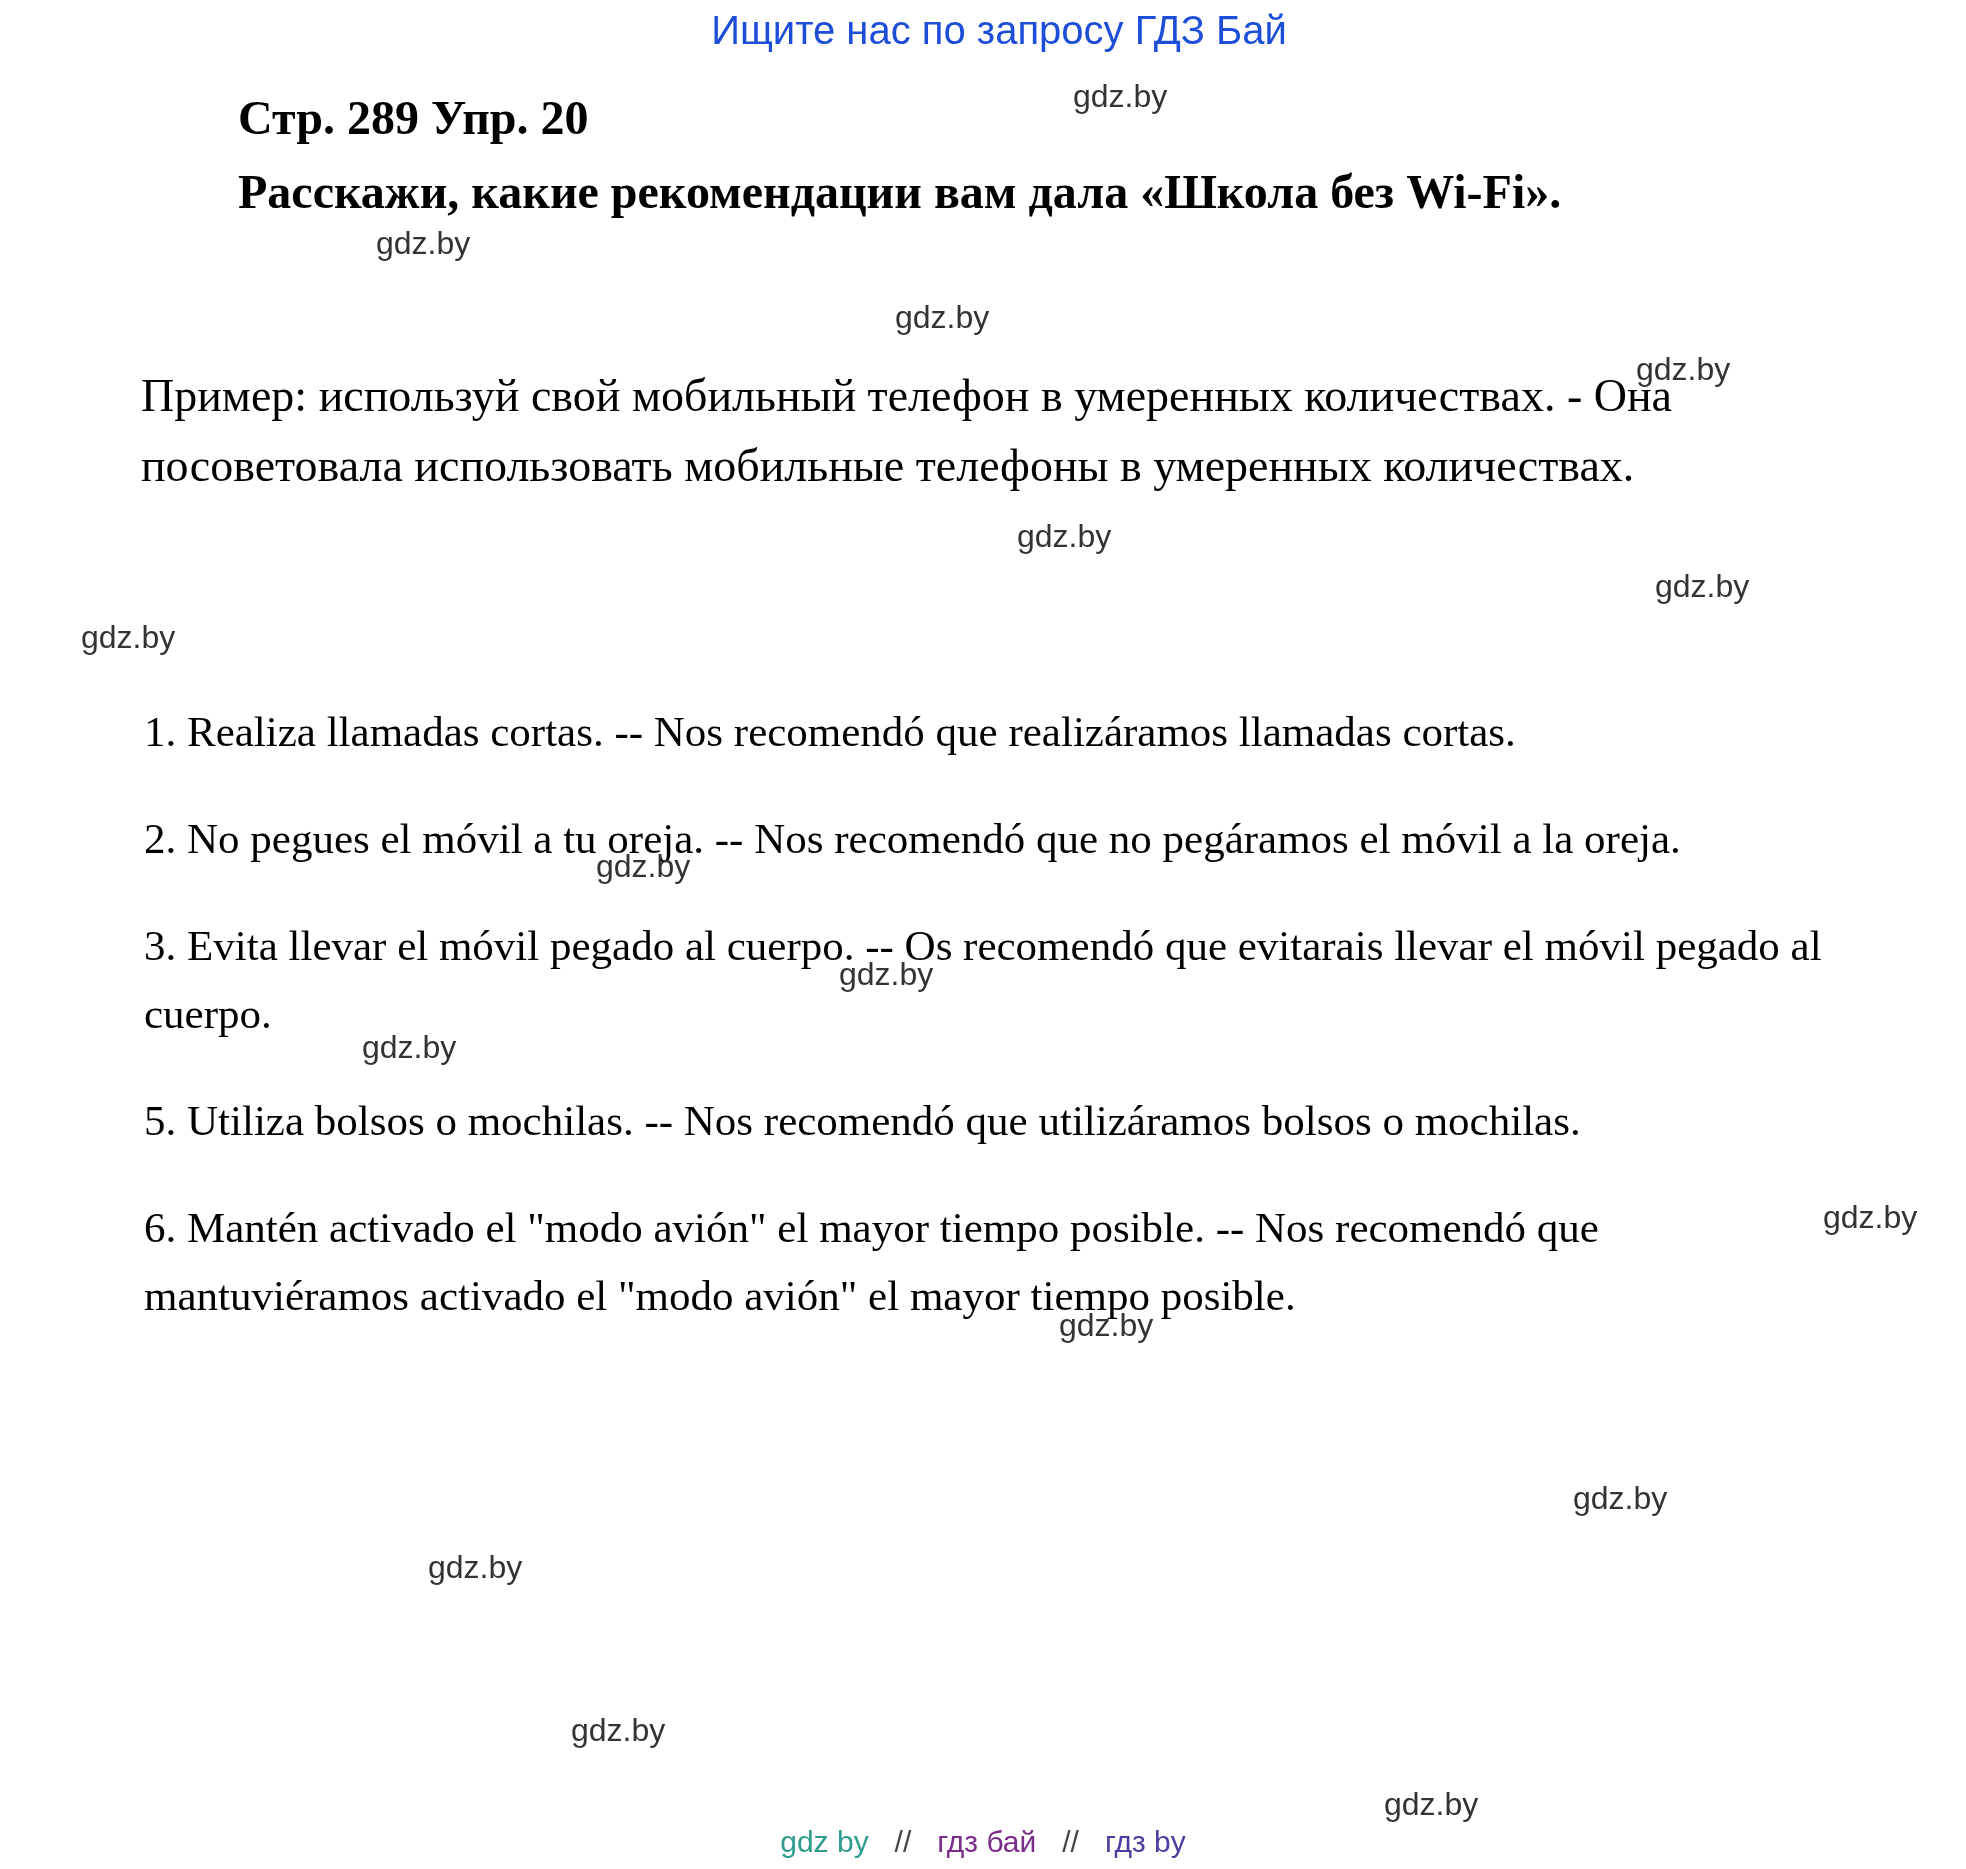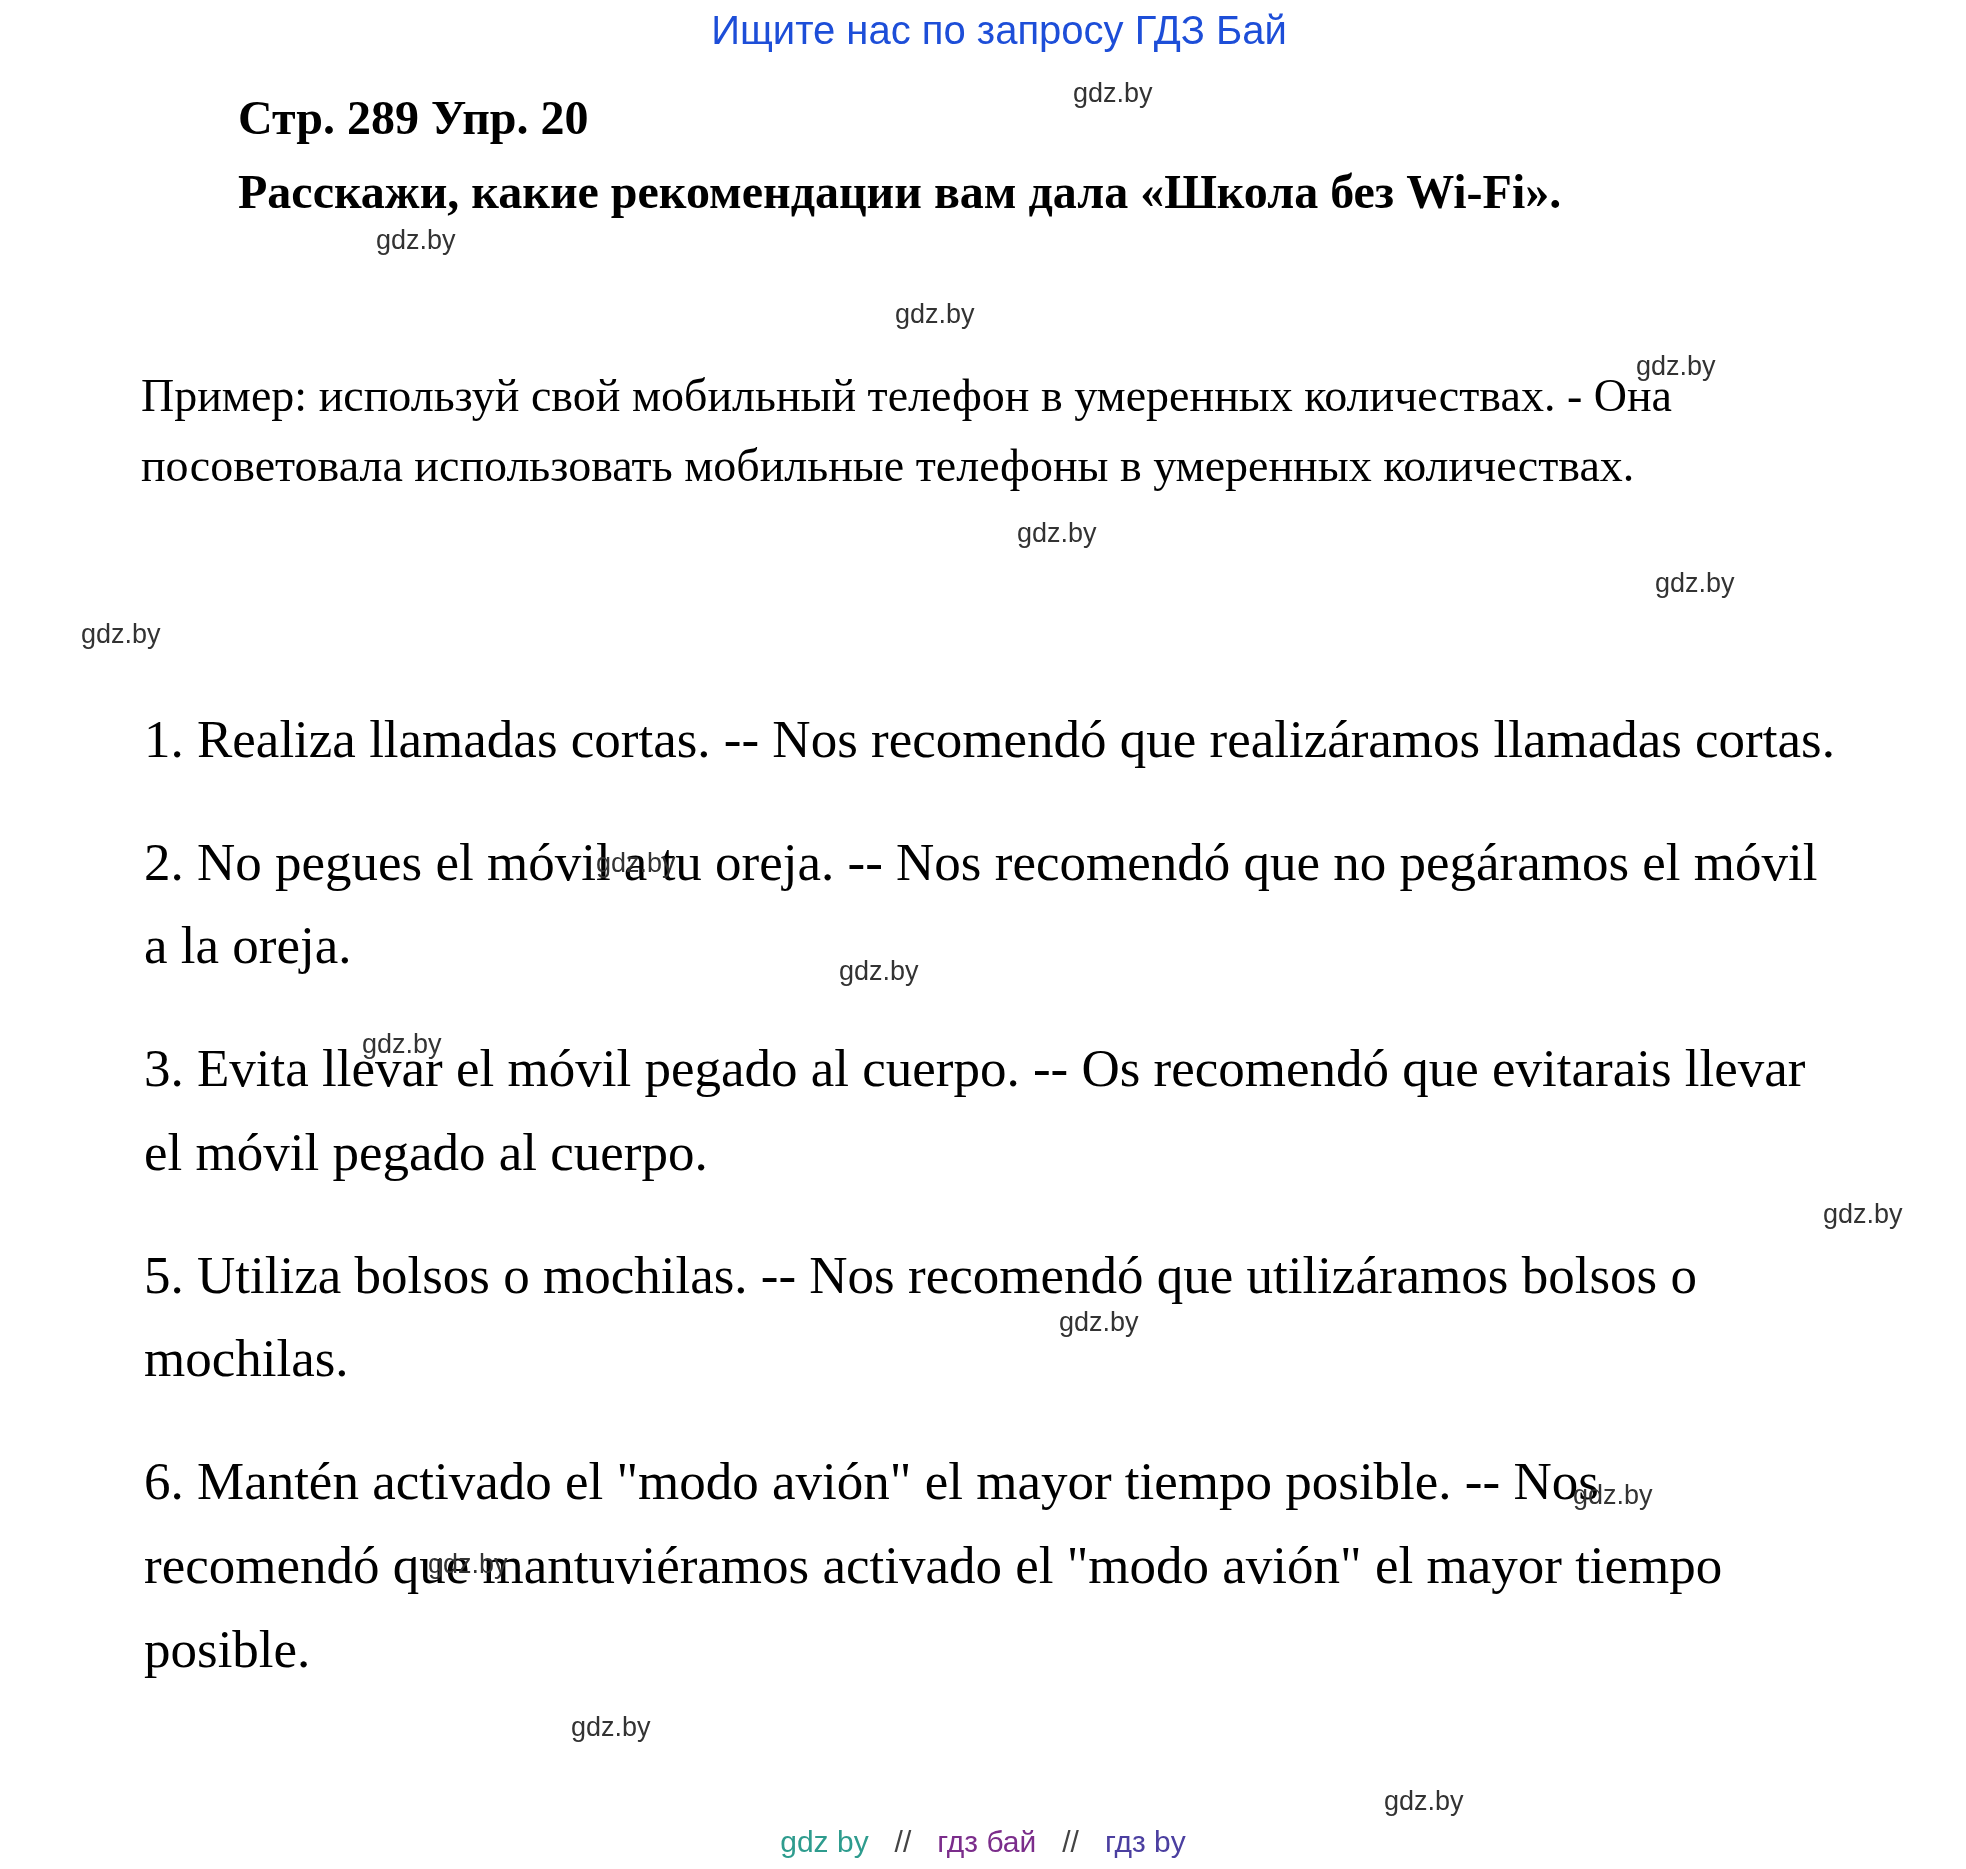--- a/index.html
+++ b/index.html
@@ -48,30 +48,30 @@
     left: 141px;
     width: 1725px;
     font-size: 46px;
     line-height: 1.52;
   }
   .items-block {
     position: absolute;
     top: 698px;
     left: 144px;
     width: 1696px;
-    font-size: 53px;
+    font-size: 43px;
     line-height: 1.58;
   }
   .item {
     margin-bottom: 39px;
   }
   .wm {
     position: absolute;
     font-family: "Liberation Sans", sans-serif;
-    font-size: 27px;
+    font-size: 32px;
     color: #333333;
     white-space: nowrap;
   }
   .footer {
     position: absolute;
     top: 1825px;
     left: 0;
     width: 100%;
     text-align: center;
     font-family: "Liberation Sans", sans-serif;

